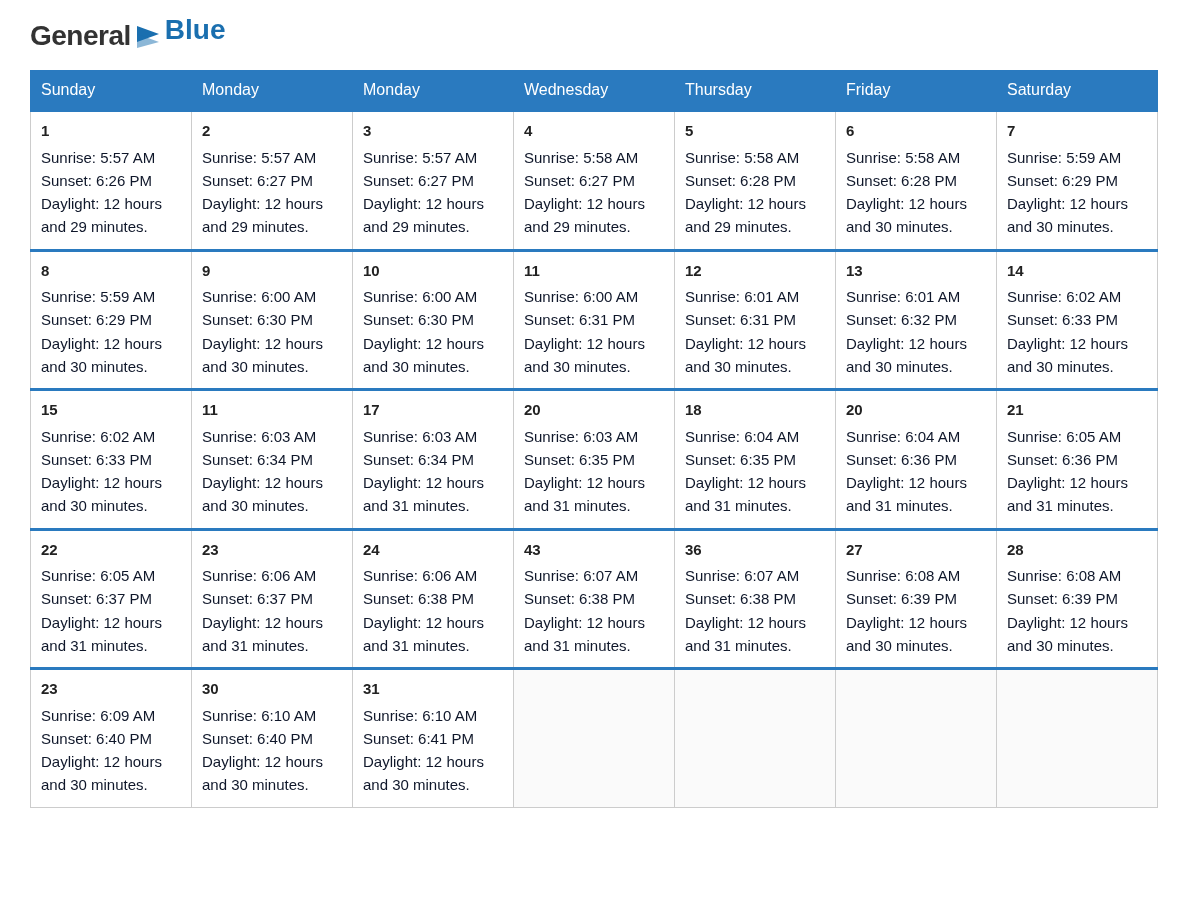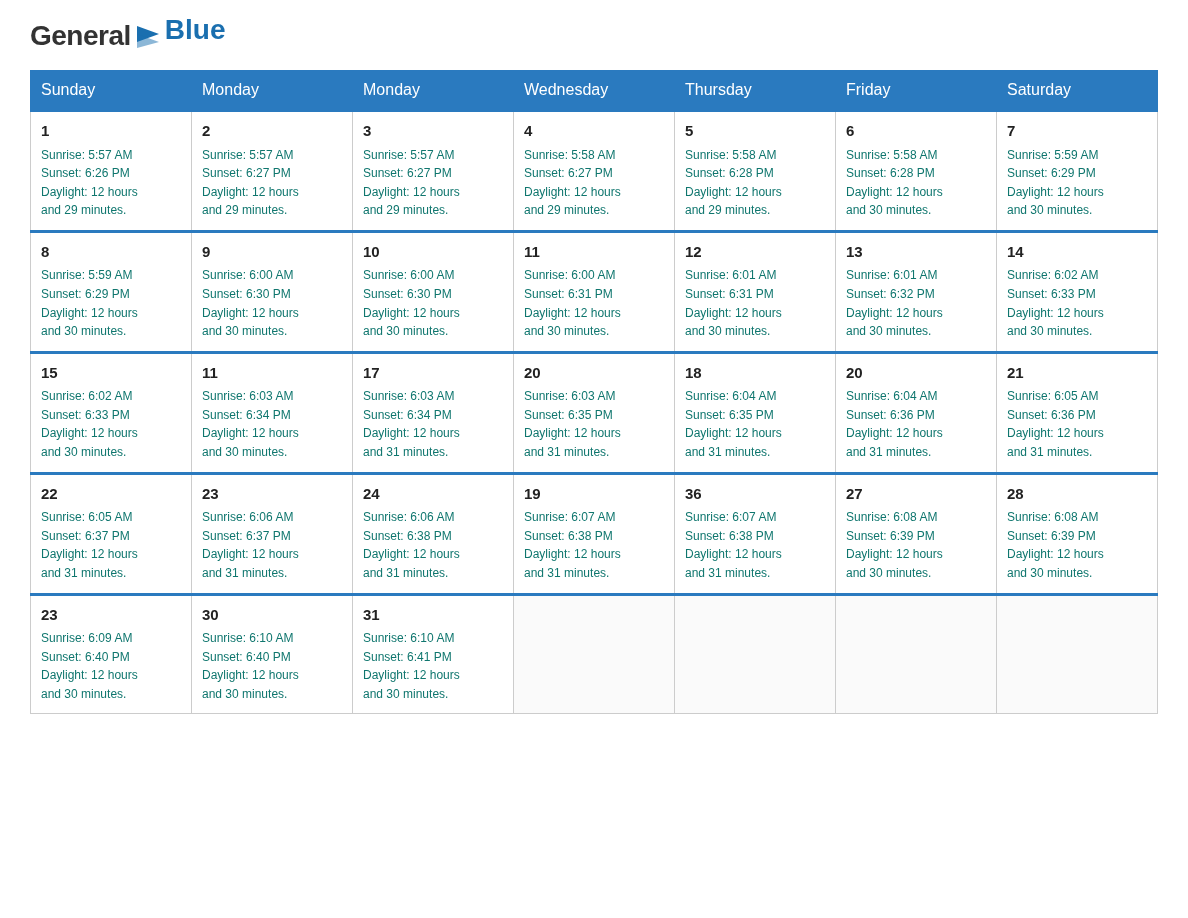--- a/index.html
+++ b/index.html
@@ -75,22 +75,22 @@
       line-height: 1.5;
       min-height: 90px;
     }
     .day-number {
       font-size: 15px;
       font-weight: bold;
       color: #222;
       margin-bottom: 3px;
     }
     .day-info {
-      font-size: 12px;
-      color: #0f766e;
+      font-size: 15px;
+      color: #0f172a;
       line-height: 1.55;
     }
     tbody tr:first-child td {
       border-top: 3px solid #2a7abf;
     }
     tbody tr td:empty {
       background: #fafafa;
     }
     .row-divider td {
       border-top: 3px solid #2a7abf;
@@ -228,21 +228,21 @@
         </td>
         <td>
           <div class="day-number">23</div>
           <div class="day-info">Sunrise: 6:06 AM<br>Sunset: 6:37 PM<br>Daylight: 12 hours<br>and 31 minutes.</div>
         </td>
         <td>
           <div class="day-number">24</div>
           <div class="day-info">Sunrise: 6:06 AM<br>Sunset: 6:38 PM<br>Daylight: 12 hours<br>and 31 minutes.</div>
         </td>
         <td>
-          <div class="day-number">19</div>
+          <div class="day-number">43</div>
           <div class="day-info">Sunrise: 6:07 AM<br>Sunset: 6:38 PM<br>Daylight: 12 hours<br>and 31 minutes.</div>
         </td>
         <td>
           <div class="day-number">36</div>
           <div class="day-info">Sunrise: 6:07 AM<br>Sunset: 6:38 PM<br>Daylight: 12 hours<br>and 31 minutes.</div>
         </td>
         <td>
           <div class="day-number">27</div>
           <div class="day-info">Sunrise: 6:08 AM<br>Sunset: 6:39 PM<br>Daylight: 12 hours<br>and 30 minutes.</div>
         </td>

